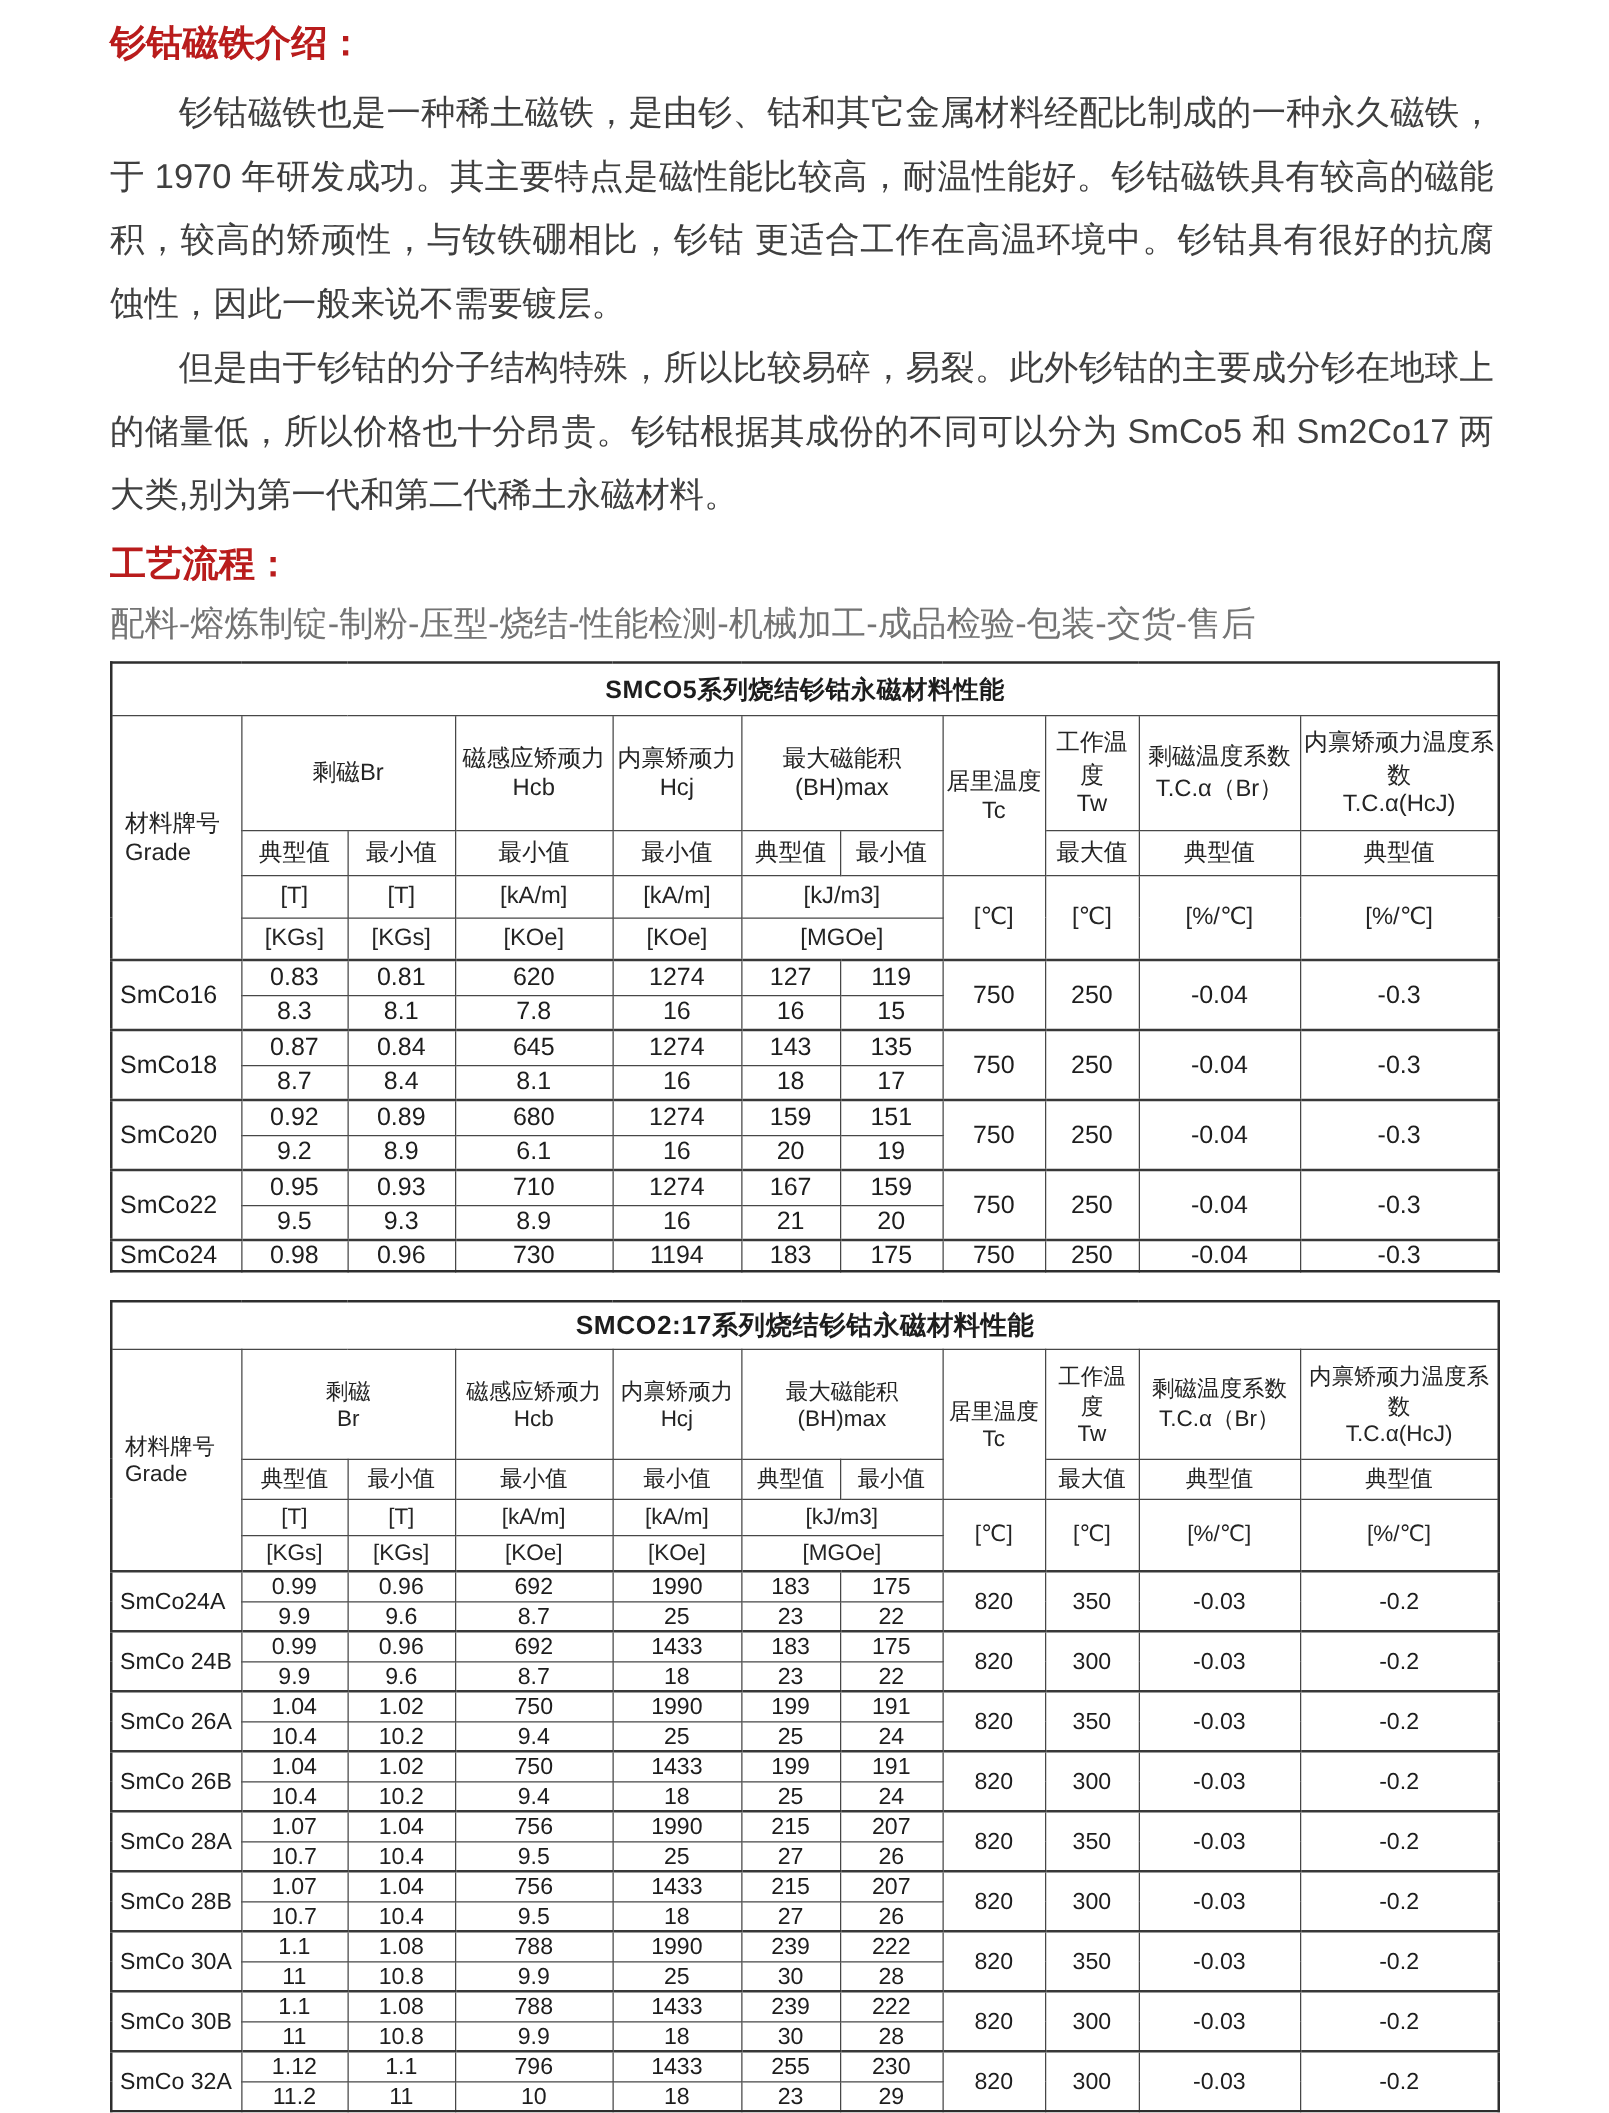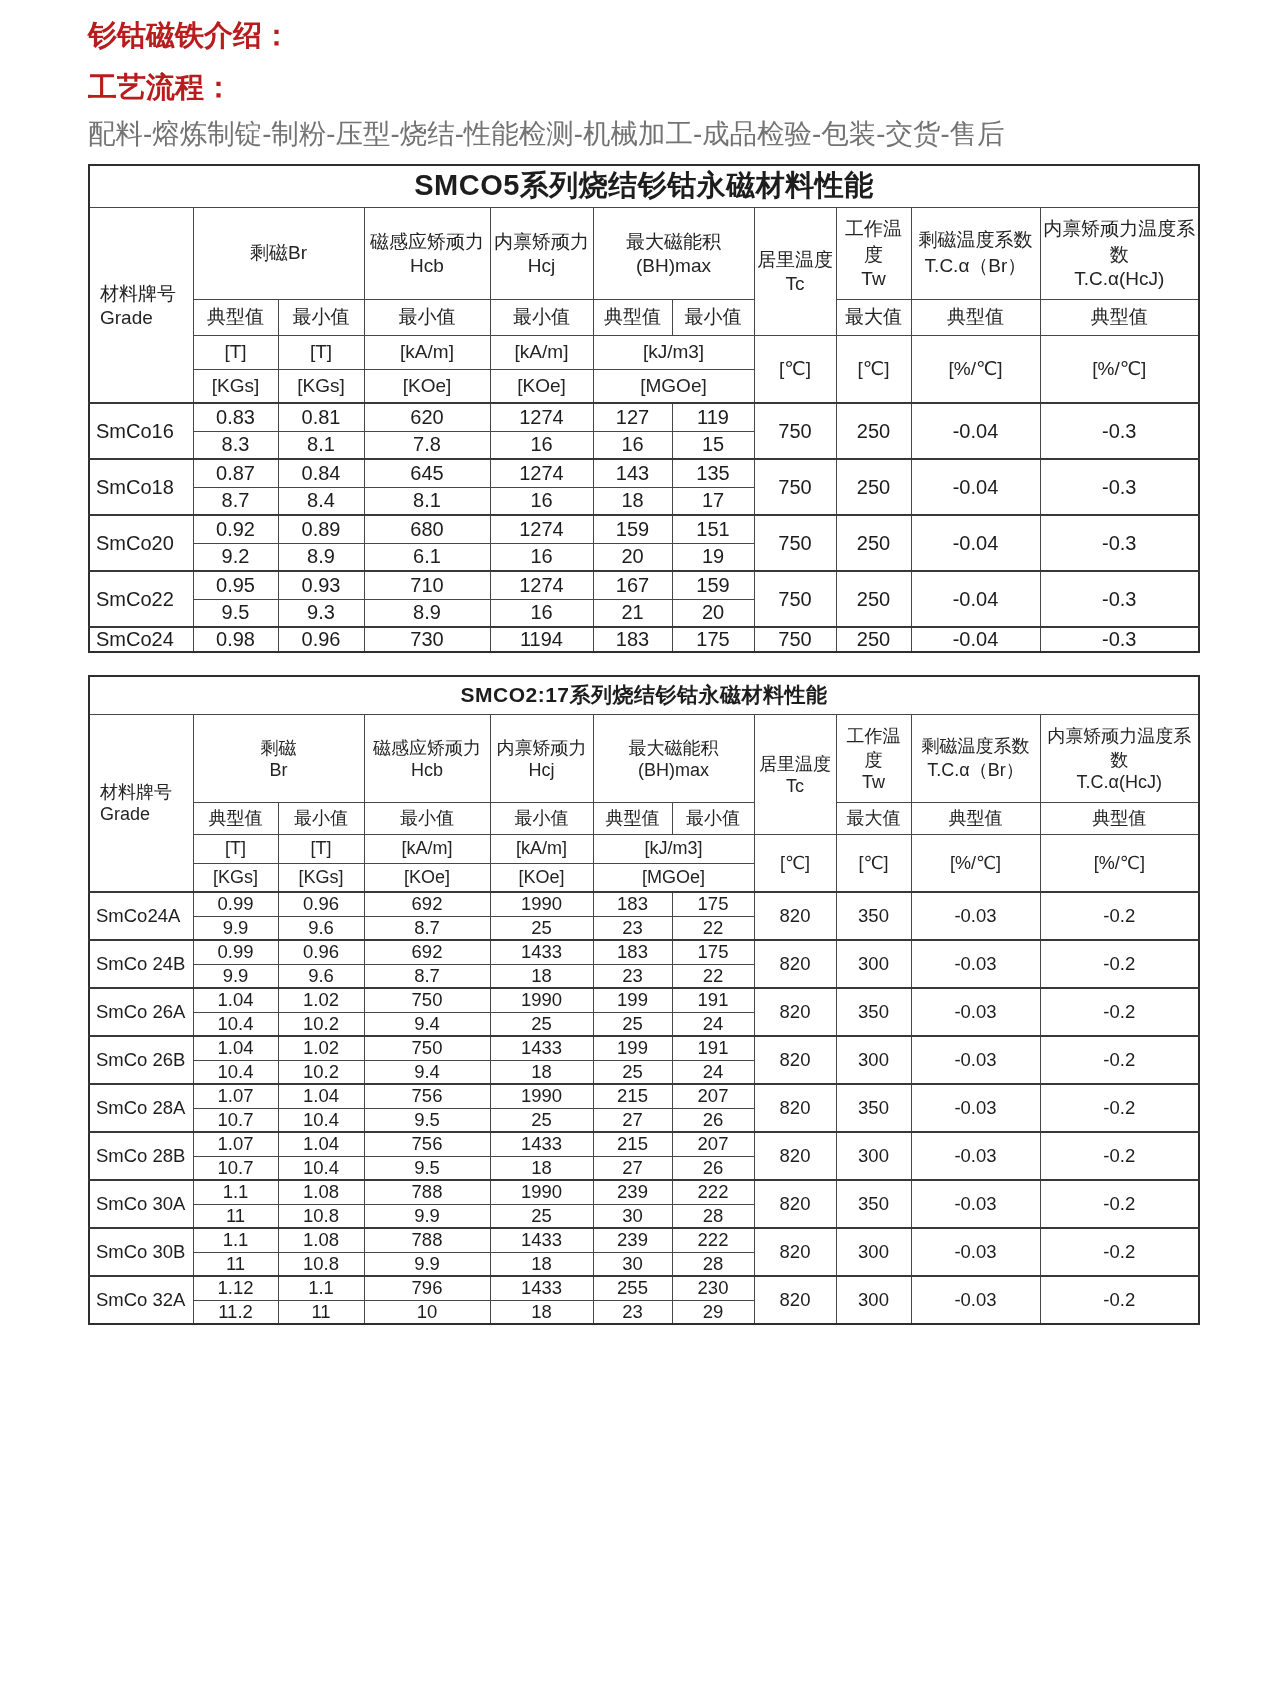--- a/index.html
+++ b/index.html
@@ -25,21 +25,21 @@
   
   .mtable{
     border-collapse:collapse;table-layout:fixed;width:1110px;
     border:2px solid #2e2e2e;background:#fff;color:#1d1d1d;margin-top:6px;
   }
   .mtable td{
     border:1px solid #474747;text-align:center;vertical-align:middle;
     padding:0 2px;overflow:hidden;white-space:pre-line;
   }
   .mtable .title-cell{font-weight:bold;letter-spacing:.5px;}
-  .t1 .title-cell{font-size:29px;}
+  .t1 .title-cell{font-size:20px;}
   .t2 .title-cell{font-size:21px;}
   .t1{font-size:20px;}
   .t2{font-size:18.5px;}
   .t1 .hc{font-size:19px;color:#242424;}
   .t2 .hc{font-size:18px;color:#242424;}
   .grade-h{text-align:left !important;padding-left:10px !important;}
   .grade-cell{text-align:left !important;padding-left:6px !important;}
   .t1 .r-title{height:42px;}
   .t1 .r-group{height:92px;}
   .t1 .r-sub{height:36px;}
@@ -53,20 +53,22 @@
   .t2 .r-data{height:24px;}
   .mtable tr.grade-top td{border-top:2px solid #383838;}
   .mtable tr.r-data td,.mtable tr.r-data-single td{font-size:inherit;}
   .t2-wrap{margin-top:22px;}
 </style>
 </head>
 <body>
 
 <div class="page">
   <div class="doc-heading">钐钴磁铁介绍：</div>
+  <p class="para">钐钴磁铁也是一种稀土磁铁，是由钐、钴和其它金属材料经配比制成的一种永久磁铁，于 1970 年研发成功。其主要特点是磁性能比较高，耐温性能好。钐钴磁铁具有较高的磁能积，较高的矫顽性，与钕铁硼相比，钐钴 更适合工作在高温环境中。钐钴具有很好的抗腐蚀性，因此一般来说不需要镀层。</p>
+  <p class="para">但是由于钐钴的分子结构特殊，所以比较易碎，易裂。此外钐钴的主要成分钐在地球上的储量低，所以价格也十分昂贵。钐钴根据其成份的不同可以分为 SmCo5 和 Sm2Co17 两大类,别为第一代和第二代稀土永磁材料。</p>
   <div class="doc-heading second">工艺流程：</div>
   <p class="flow">配料-熔炼制锭-制粉-压型-烧结-性能检测-机械加工-成品检验-包装-交货-售后</p>
   <div id="table-mount-1">
       <table class="mtable t1">
         <colgroup>
           <col style="width: 104px;">
           <col style="width: 85px;">
           <col style="width: 86px;">
           <col style="width: 126px;">
           <col style="width: 103px;">

